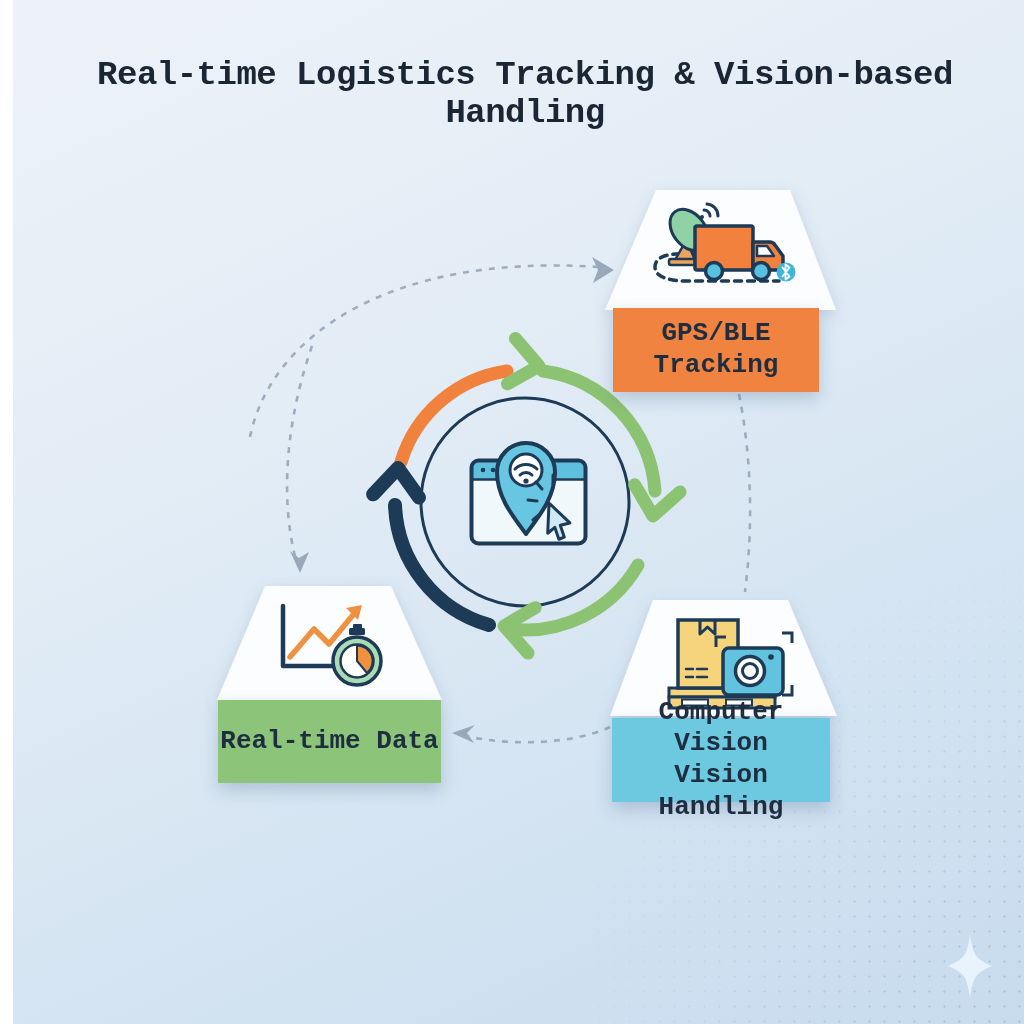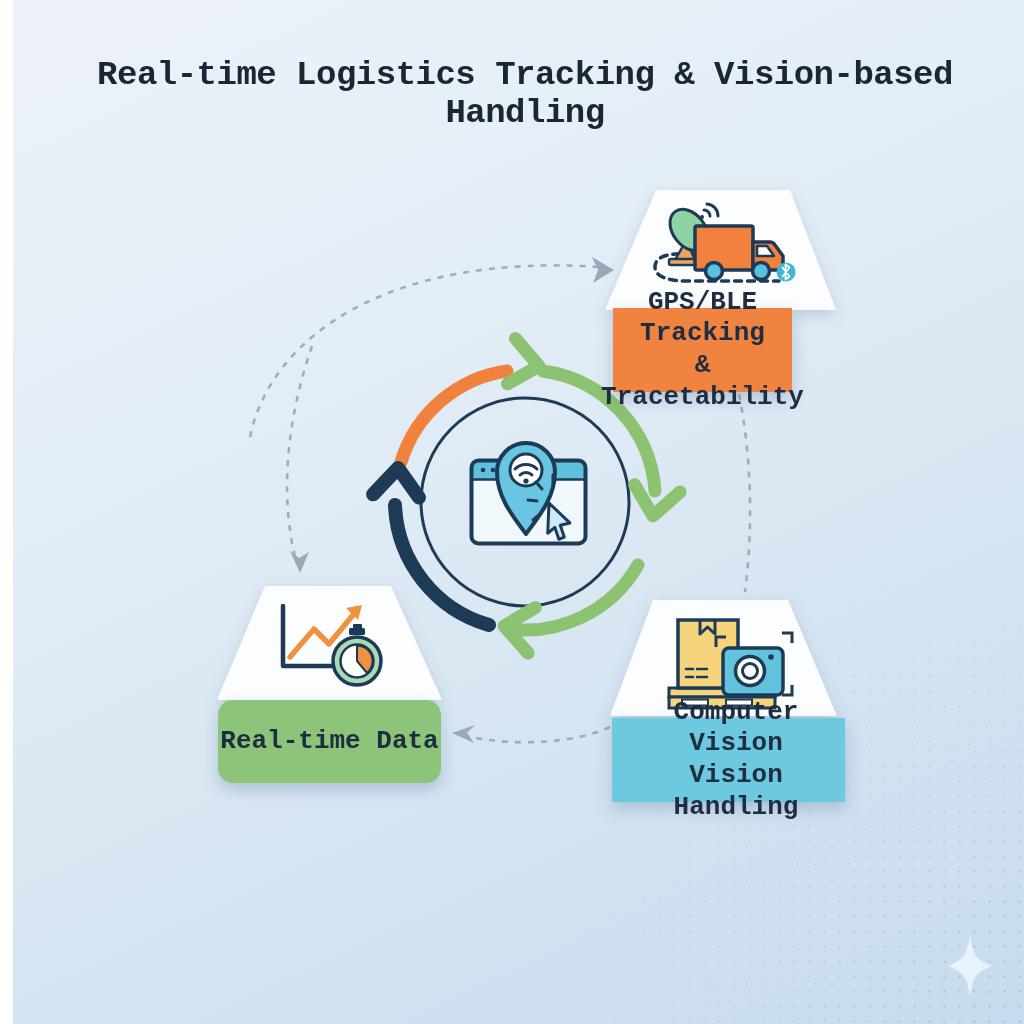--- a/index.html
+++ b/index.html
@@ -26,23 +26,23 @@
     color:#1a2634;
   }
   svg.layer{position:absolute;left:0;top:0;}
   .banner{
     position:absolute;
     display:flex;flex-direction:column;align-items:center;justify-content:center;
     text-align:center;
     font-weight:700;font-size:26px;line-height:1.22;color:#1e2e40;
     box-shadow:0 7px 16px rgba(70,100,140,.28);
   }
-  .banner-gps{left:600px;top:308px;width:179px;height:84px;background:#f0833f;}
-  .banner-opt{left:205px;top:700px;width:223px;height:83px;background:#8cc479;border-radius:15px;}
-  .banner-cv{left:599px;top:718px;width:218px;height:84px;background:#6cc9e0;padding-left:15px;}
+  .banner-gps{left:600px;top:308px;width:206px;height:84px;background:#f0833f;}
+  .banner-opt{left:205px;top:700px;width:223px;height:83px;background:#8cc479;}
+  .banner-cv{left:599px;top:718px;width:218px;height:84px;background:#6cc9e0;}
 </style>
 </head>
 <body>
 
 <div id="stage">
 
   <div class="dots"></div>
 
   <div class="title">Real-time Logistics Tracking &amp; Vision-based Handling</div>
 
@@ -170,21 +170,20 @@
         <rect x="710" y="648" width="60" height="47" rx="6" fill="#62c3de" stroke="#1d3a57" stroke-width="3.5"></rect>
         <circle cx="737" cy="671" r="14.5" fill="#ffffff" stroke="#1d3a57" stroke-width="3.5"></circle>
         <circle cx="737" cy="671" r="7.5" fill="#ffffff" stroke="#1d3a57" stroke-width="3"></circle>
         <circle cx="758" cy="657" r="2.8" fill="#1d3a57"></circle>
       </g>
     </g>
   </svg>
 
   <div class="banner banner-gps">
     <span>GPS/BLE Tracking</span>
-    <span>&amp; Tracetability</span>
   </div>
 
   <div class="banner banner-opt">
     <span>Real-time Data</span>
   </div>
 
   <div class="banner banner-cv">
     <span>Computer Vision</span>
     <span>Vision Handling</span>
   </div>

